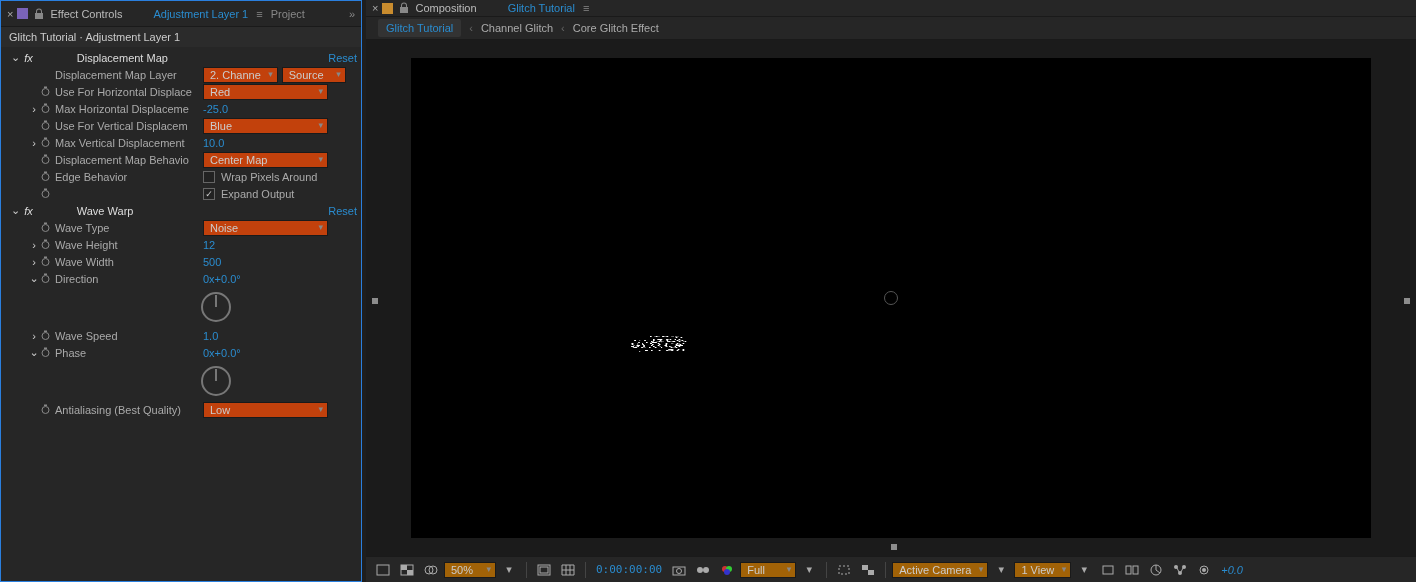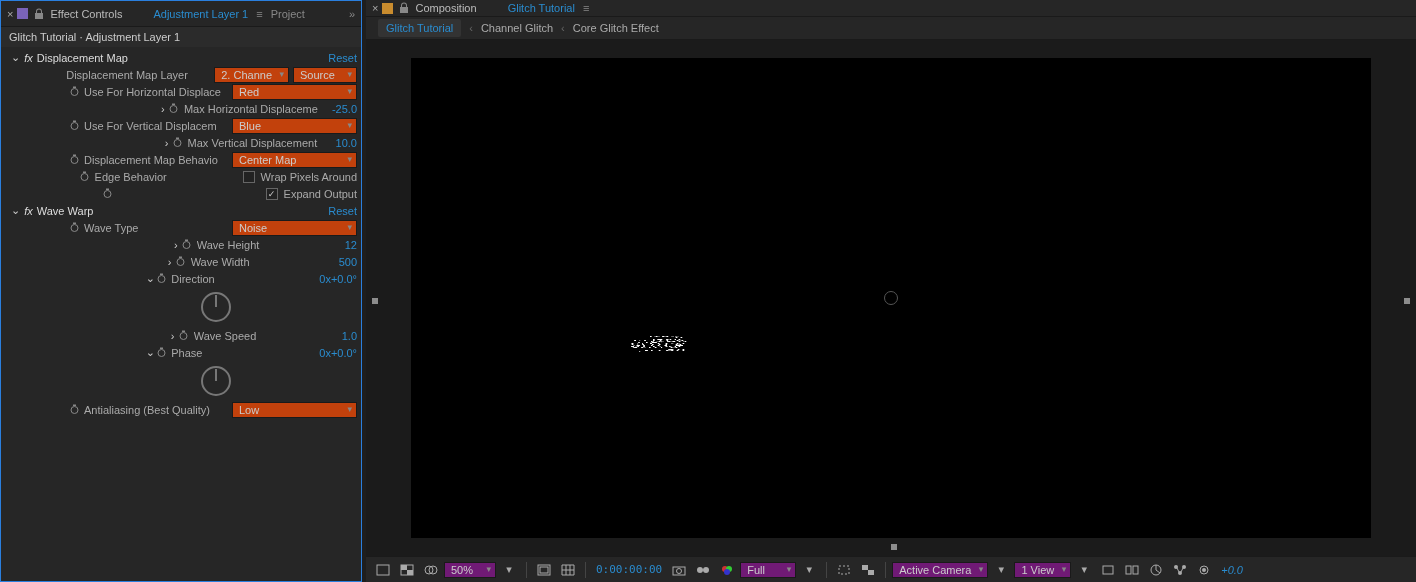--- a/index.html
+++ b/index.html
@@ -22,24 +22,24 @@
 .breadcrumb .crumb { color: #aaa; margin: 0 6px; }
 .breadcrumb .crumb.active { color: #2a8ccf; background: #333; padding: 3px 8px; border-radius: 2px; }
 .breadcrumb .sep { color: #666; margin: 0 2px; }
 
 .context-line { padding: 4px 8px; color: #ccc; background: #2b2b2b; }
 .props { flex: 1; overflow-y: auto; padding: 2px 0; }
 
 .eff-header { display:flex; align-items:center; padding: 2px 4px 2px 10px; }
 .eff-header .twirl { color: #ccc; margin-right:4px; cursor:pointer; }
 .eff-header .fx { font-style: italic; color:#ddd; margin-right:4px;}
-.eff-header .name { color:#ddd; flex:1;}
+.eff-header .name { color:#ddd; flex:1;margin-left:40px;}
 .eff-header .reset { color:#2a8ccf; cursor:pointer;}
 
-.row { display:flex; align-items:center; height:17px; padding: 0 4px 0 28px; justify-content: flex-end;}
+.row { display:flex; align-items:center; height:17px; padding: 0 4px 0 28px;}
 .row .tw { width:10px; color:#ccc; display:inline-block; text-align:center; cursor:pointer;}
 .row .sw { width:12px; height:12px; display:inline-flex; align-items:center; justify-content:center; color:#888; margin-right:4px;}
 .row .label { flex:0 0 148px; color:#aaa; overflow:hidden; white-space:nowrap;}
 .row .val { color:#2a8ccf; cursor:pointer;}
 .row .dd { background:#c2410c; border:1px solid #1a1a1a; color:#ccc; padding:1px 16px 1px 6px; position:relative; min-width:60px; cursor:pointer;}
 .row .dd::after{content:"▾"; position:absolute; right:4px; color:#888; font-size:9px;}
 .row .dd.wide{min-width:125px;}
 .row .dd.mid{min-width:64px;}
 .row .chk { width:12px;height:12px;border:1px solid #666;background:#222;display:inline-flex;align-items:center;justify-content:center;margin-right:6px;color:#ccc;font-size:9px;}
 .row .chk.on::after{content:"✓";}
@@ -48,21 +48,21 @@
 .dial::after{content:"";position:absolute;width:2px;height:12px;background:#777;left:50%;top:1px;transform:translateX(-50%);}
 
 .viewer { flex:1; display:flex; flex-direction:column; }
 .canvas-wrap{flex:1;background:#1b1b1b;position:relative;display:flex;align-items:center;justify-content:center;padding:18px;}
 .canvas{background:#000;width:960px;height:480px;position:relative;display:flex;align-items:center;justify-content:center;}
 .handle{width:6px;height:6px;background:#8d8d8d;position:absolute;}
 .canvas .center-mark{position:absolute;left:50%;top:50%;width:14px;height:14px;border:1px solid #555;border-radius:50%;transform:translate(-50%,-50%);}
 
 .footer{height:26px;background:#262626;border-top:1px solid #1a1a1a;display:flex;align-items:center;padding:0 6px;gap:2px;}
 .footer .ico{width:22px;height:20px;display:inline-flex;align-items:center;justify-content:center;color:#aaa;cursor:pointer;}
-.footer .dd{background:#701a75;border:1px solid #1a1a1a;color:#ccc;padding:1px 16px 1px 6px;position:relative;cursor:pointer;}
+.footer .dd{background:#a16207;border:1px solid #1a1a1a;color:#ccc;padding:1px 16px 1px 6px;position:relative;cursor:pointer;}
 .footer .dd::after{content:"▾";position:absolute;right:4px;color:#888;font-size:9px;}
 .footer .sep{width:1px;height:16px;background:#444;margin:0 4px;}
 .footer .tc{color:#2a8ccf;font-family:monospace;padding:0 4px;}
 .footer .exp{color:#2a8ccf;padding:0 4px;font-style:italic;}
 
 svg{display:block;}
 </style>
 </head>
 <body>
 

